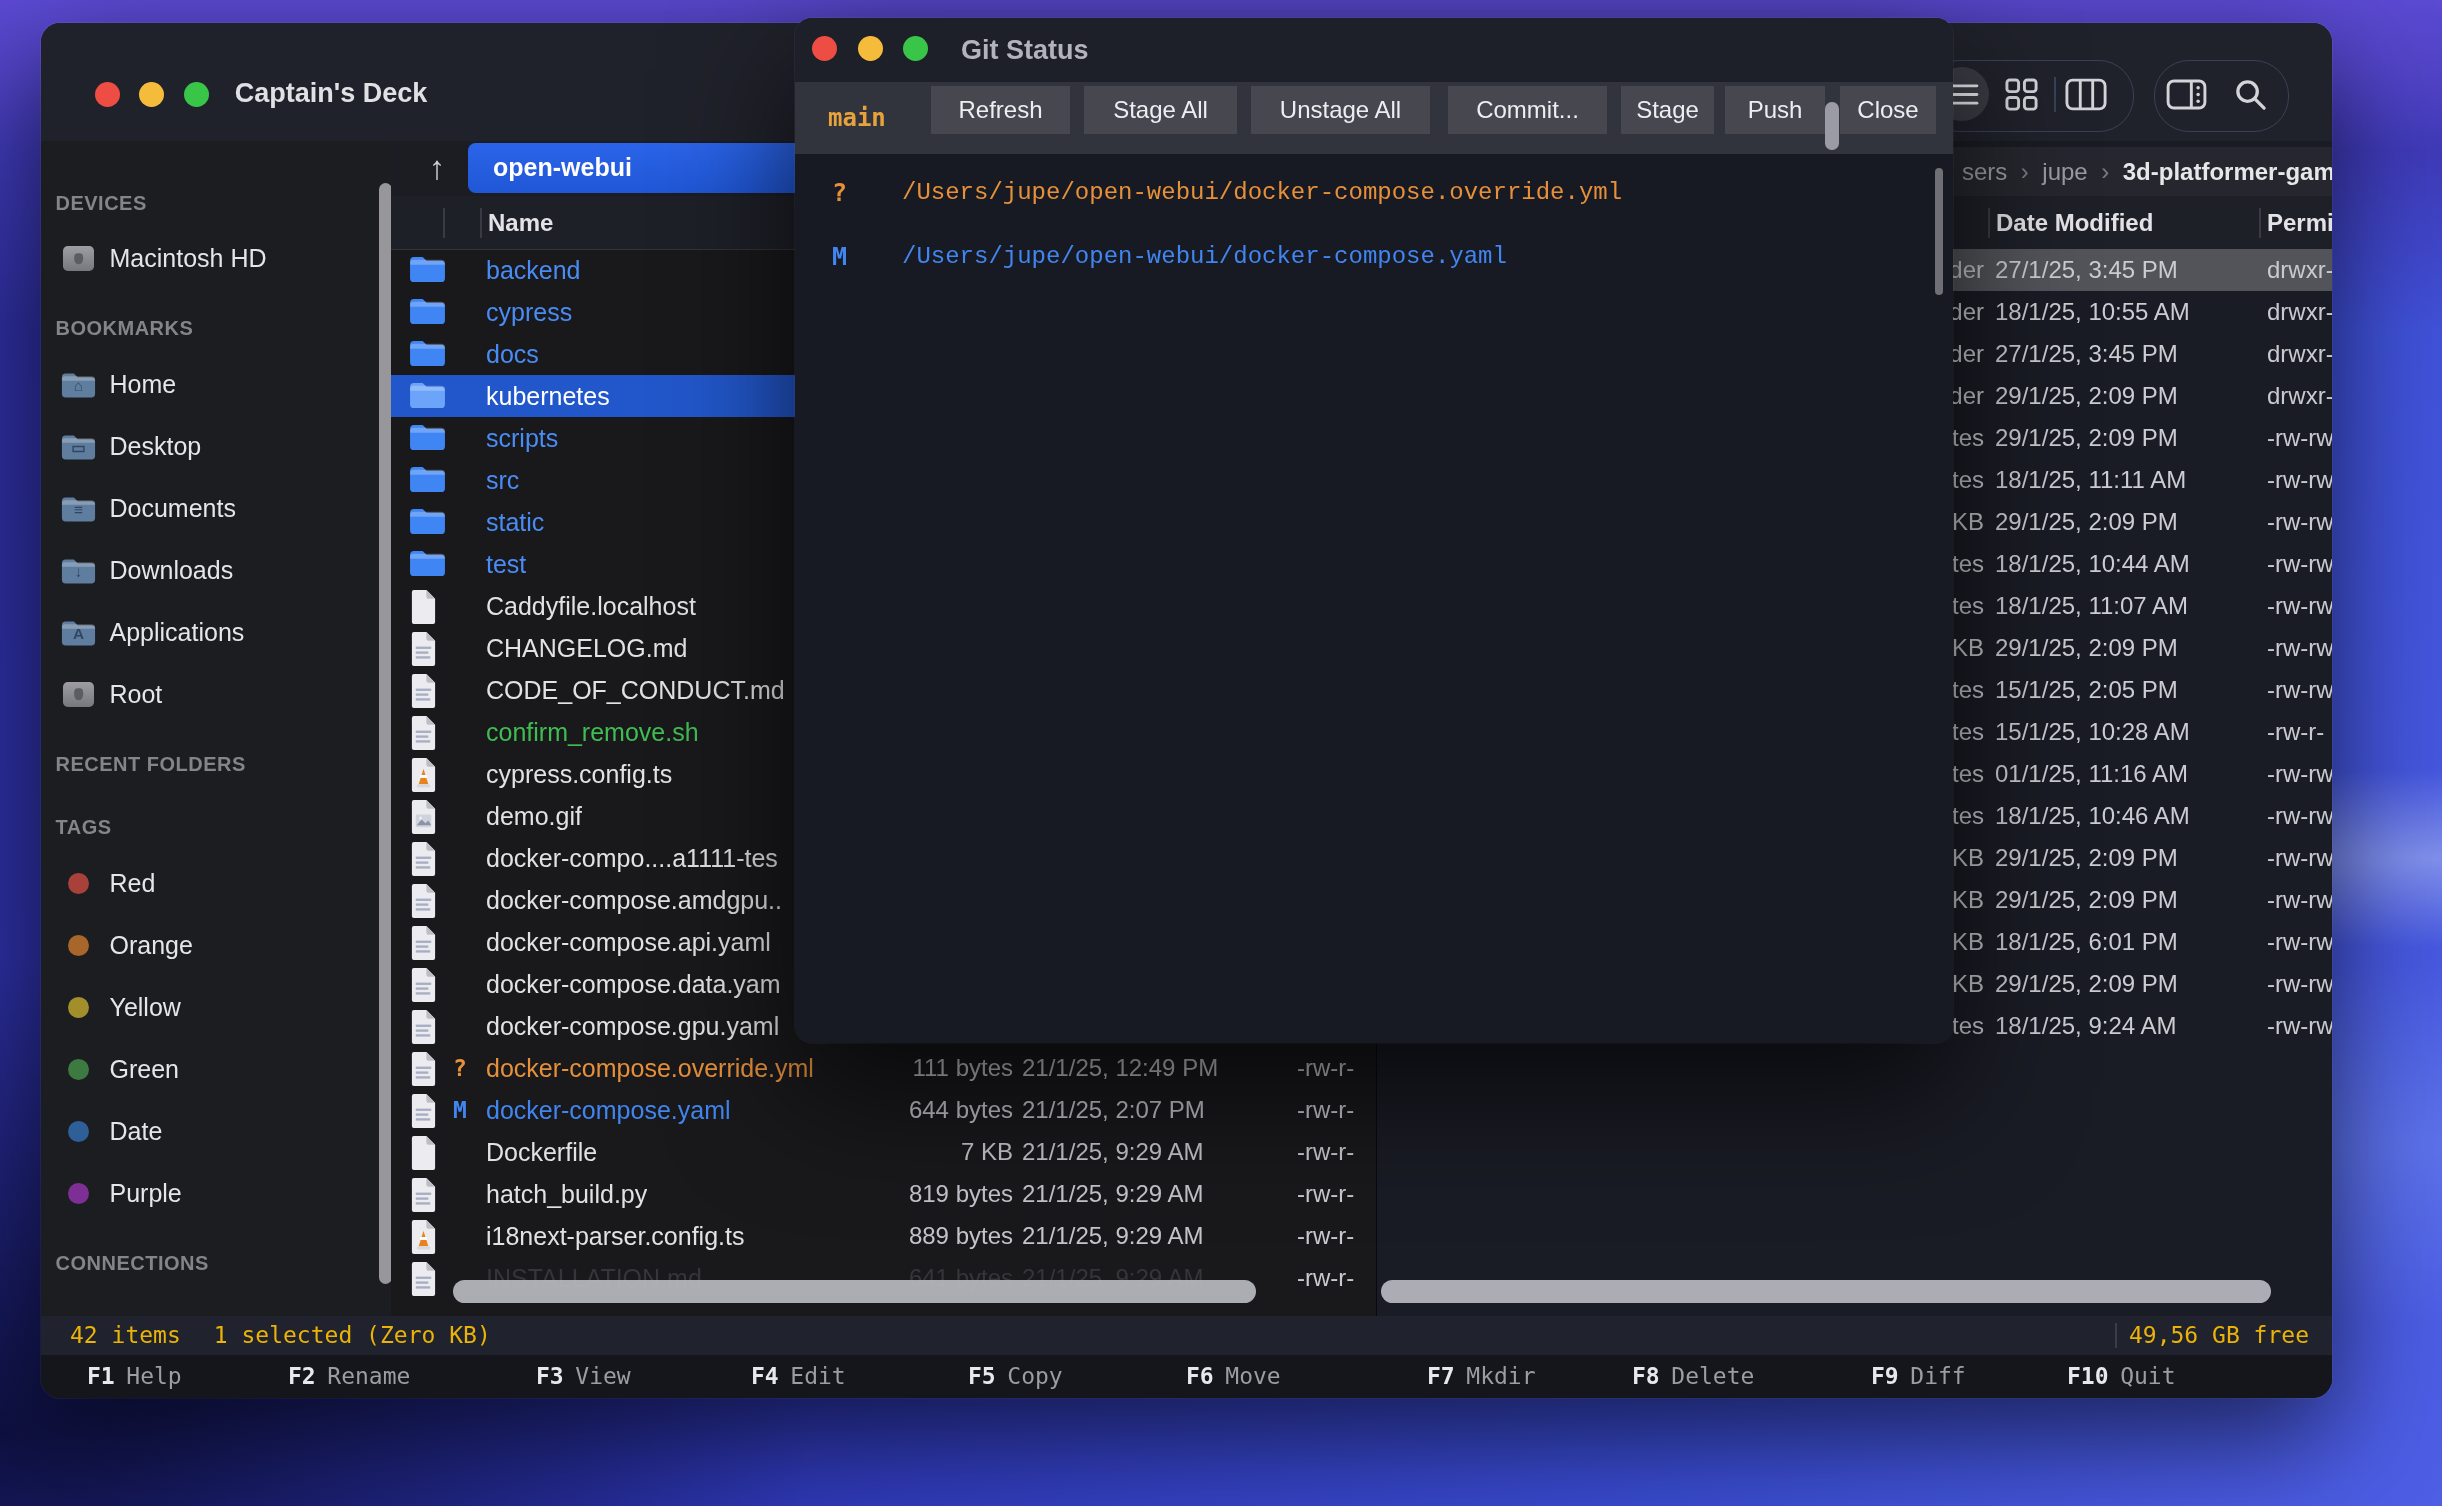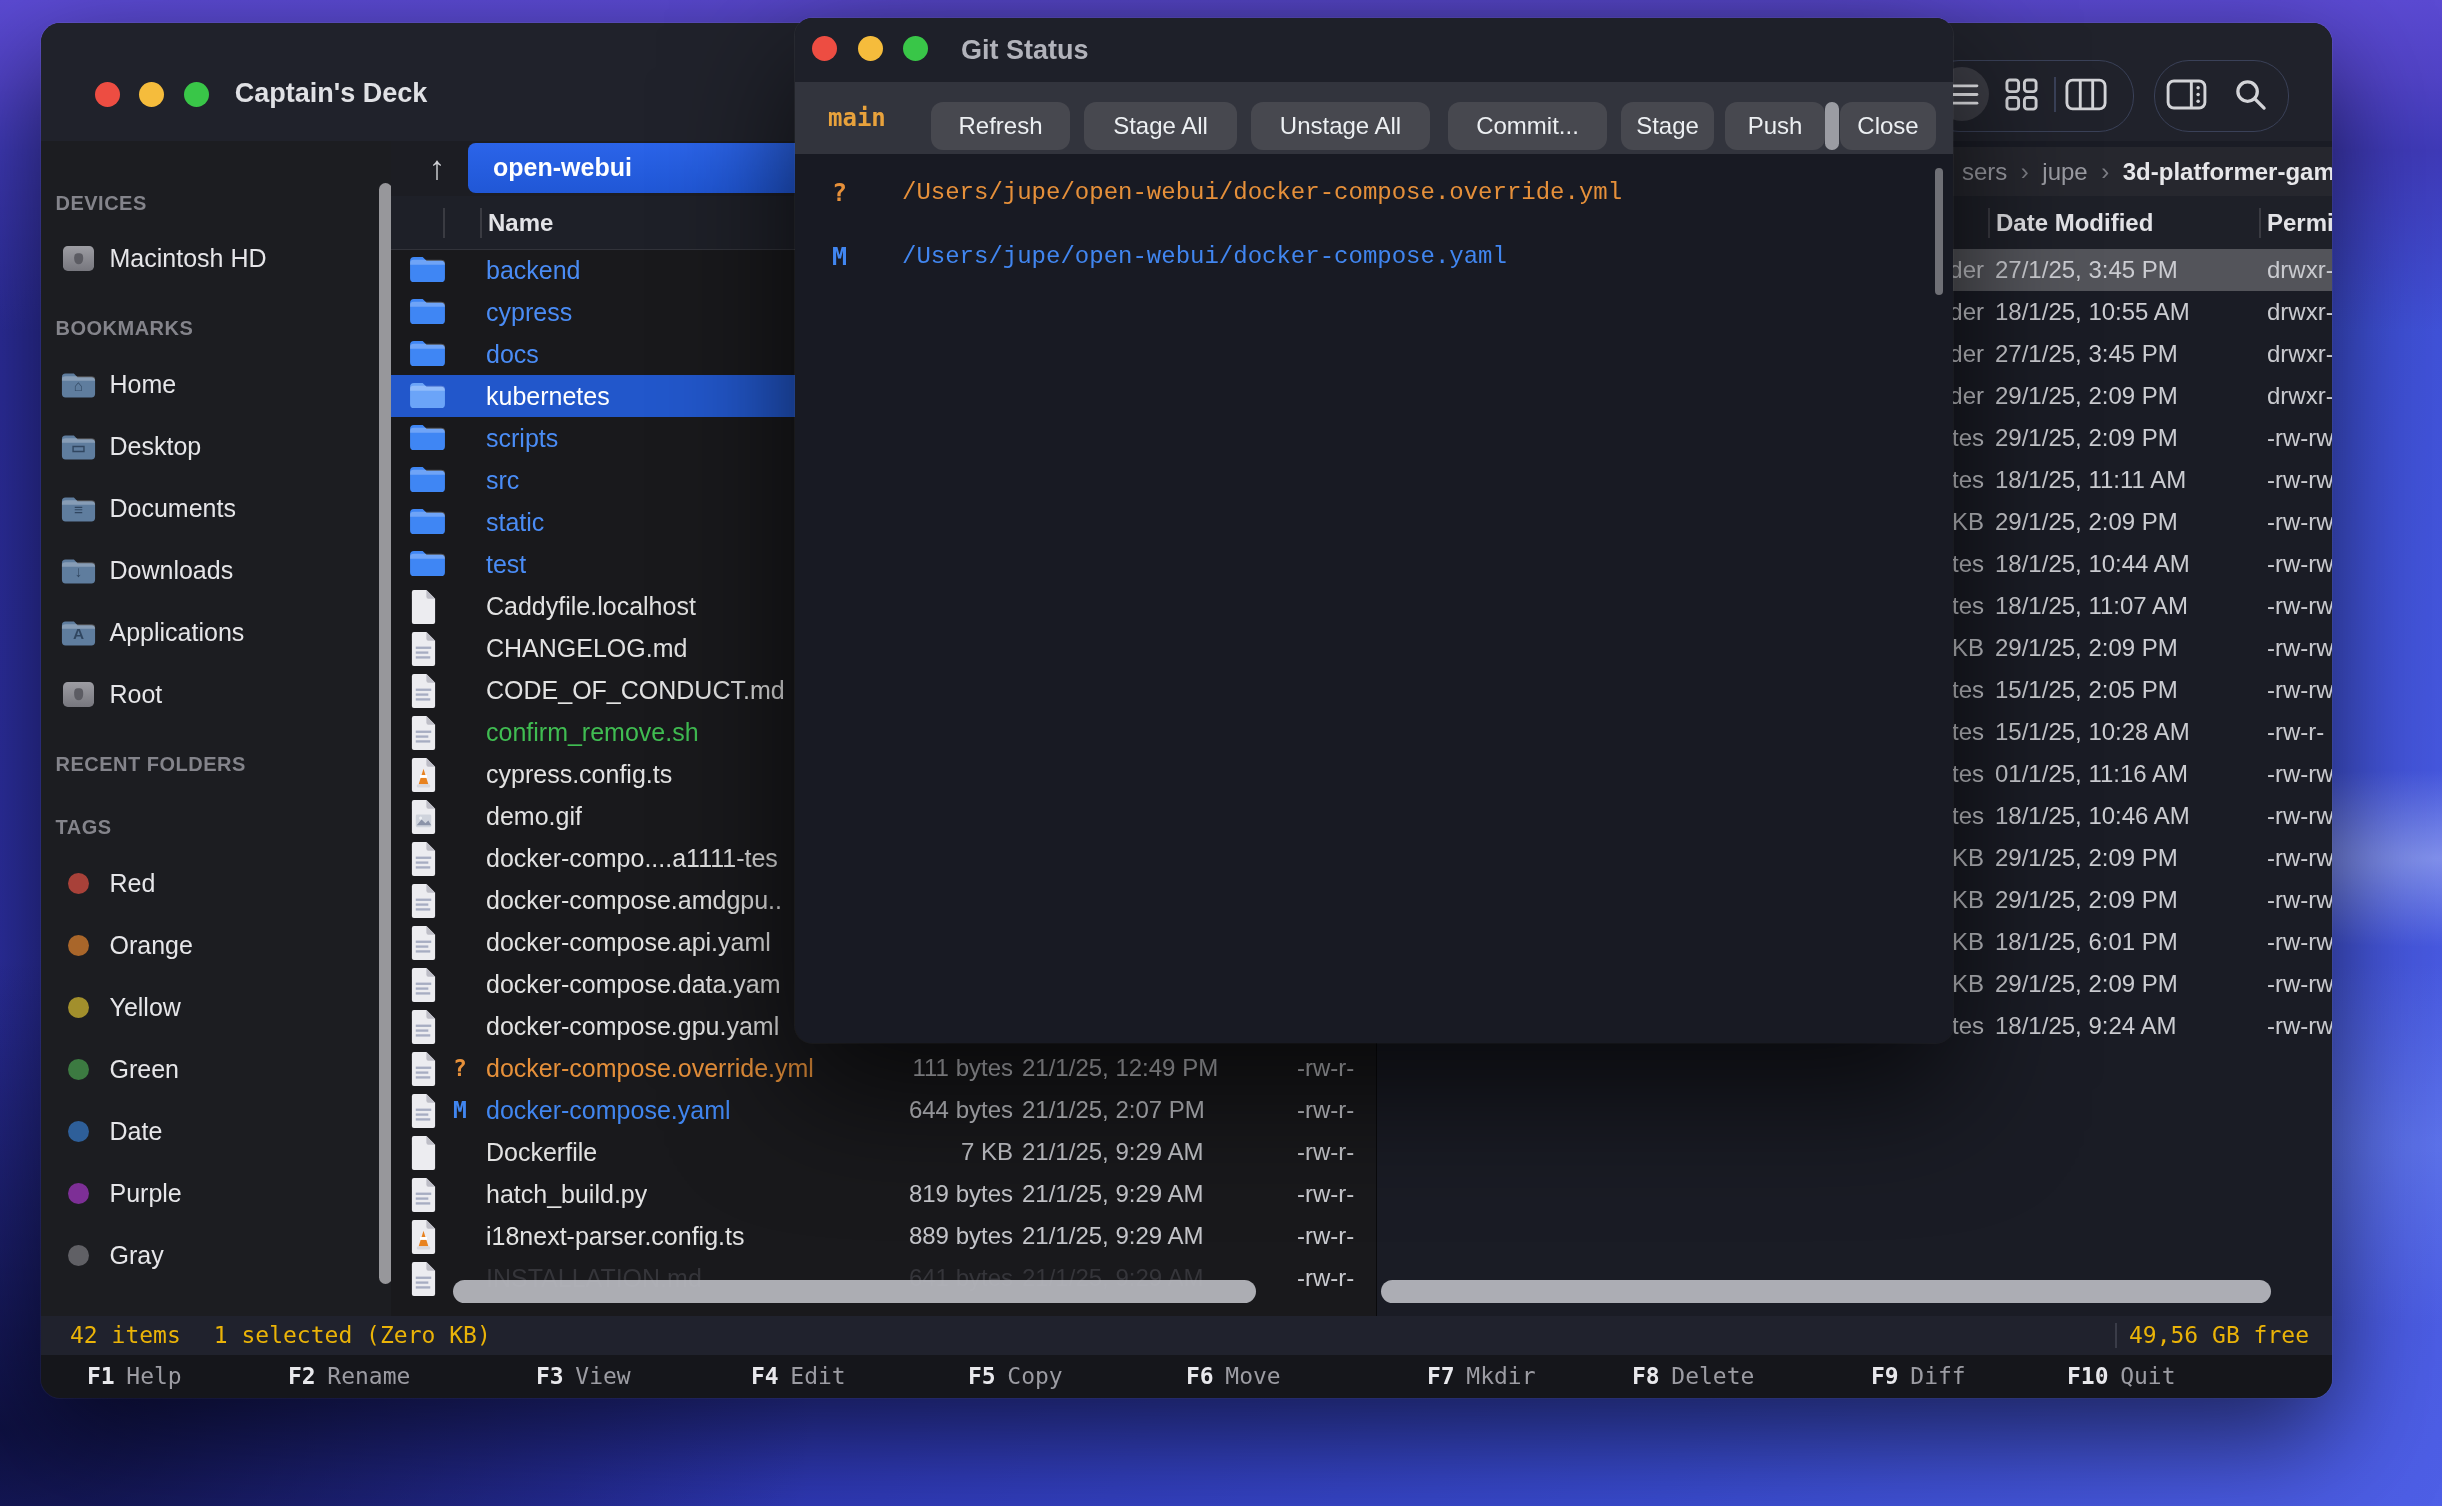--- a/index.html
+++ b/index.html
@@ -87,21 +87,21 @@
   .fn-key{color:#e8e8ec;font-weight:700;} .fn-lbl{color:#9c9ca3;margin-left:11.6px;}
   
   .dialog{position:absolute;left:795px;top:18.3px;width:1158px;height:1025px;border-radius:17.4px;background:#1c1d26;
     box-shadow:0 48px 126px rgba(0,0,0,.68),0 0 0 1px rgba(255,255,255,.06);overflow:hidden;z-index:50;}
   .dlg-title{position:absolute;left:0;top:0;right:0;height:64px;background:#1e2029;border-bottom:1px solid #0b0c10;}
   .dlg-title .light{top:17.4px;}
   .dlg-ttl{position:absolute;left:166px;top:0;line-height:64px;font-size:27px;font-weight:700;color:#b2b3bb;}
   .dlg-toolbar{position:absolute;left:0;top:64px;right:0;height:72px;background:#32343d;}
   .branch{position:absolute;left:33px;top:0;line-height:72px;font-family:"DejaVu Sans Mono",monospace;
     font-size:24px;font-weight:700;color:#e8a23c;}
-  .dbtn{position:absolute;top:20px;height:48px;border-radius:12px;background:#47484f;color:#eceff2;
+  .dbtn{position:absolute;top:4px;height:48px;border-radius:0;background:#47484f;color:#eceff2;
     font-size:24px;display:flex;align-items:center;justify-content:center;box-sizing:border-box;}
   .dbtn-div{position:absolute;top:20px;width:13.5px;height:48px;border-radius:6.8px;background:#9b9ca3;}
   .dlg-body{position:absolute;left:0;top:136px;right:0;bottom:0;background:#181a23;}
   .gitrow{position:relative;height:64px;}
   .gitrow .gstat{position:absolute;left:37px;top:0;height:64px;line-height:64px;
     font-family:"DejaVu Sans Mono",monospace;font-size:25px;font-weight:700;}
   .gitrow .gpath{position:absolute;left:107px;top:0;height:64px;line-height:64px;font-size:24px;white-space:nowrap;font-family:Liberation Mono, monospace;}
   .dlg-scroll{position:absolute;right:9.7px;top:150px;width:8.7px;height:127px;border-radius:4.8px;background:#6f7076;}
   svg{display:block;}
 </style>
@@ -266,26 +266,20 @@
             <span class="ic">
               <span class="tagdot" style="background: rgb(46, 95, 153);"></span>
             </span>
             <span class="lbl">Date</span>
           </div>
           <div class="side-item">
             <span class="ic">
               <span class="tagdot" style="background: rgb(125, 47, 150);"></span>
             </span>
             <span class="lbl">Purple</span>
-          </div>
-          <div class="side-item">
-            <span class="ic">
-              <span class="tagdot" style="background: rgb(96, 96, 101);"></span>
-            </span>
-            <span class="lbl">Gray</span>
           </div>
           <div class="side-hdr">CONNECTIONS</div>
         </div>
       <div class="side-scrollthumb"></div>
     </div>
 
     <div class="pane-left">
       <div class="pathbar">
         <div class="up-arrow">↑</div>
         <div class="path-tab">open-webui</div>

